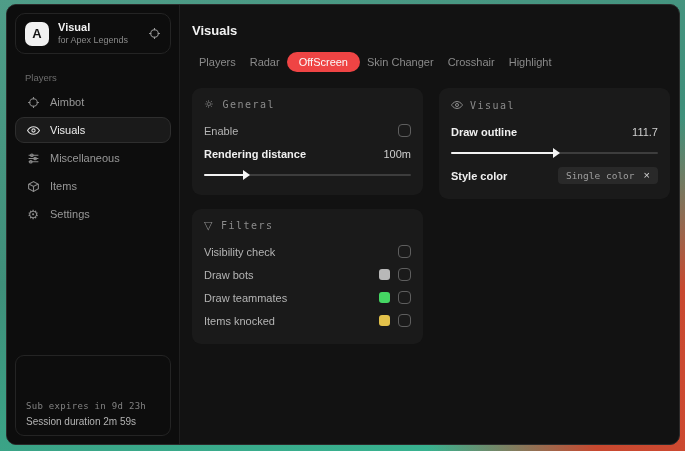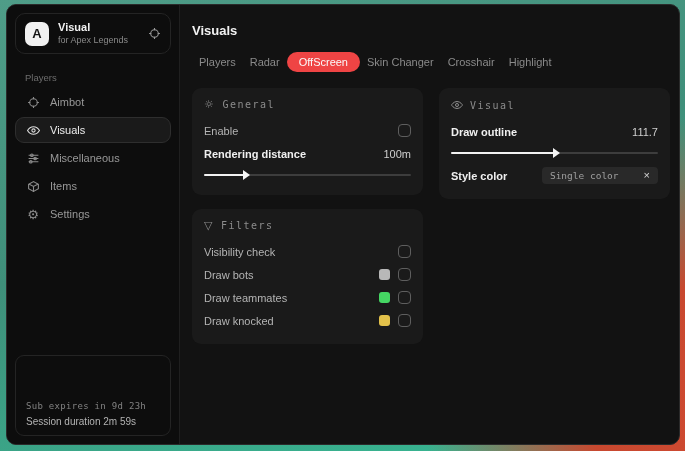--- a/index.html
+++ b/index.html
@@ -91,21 +91,21 @@
   .slider .track { position:absolute; top:3px; left:0; right:0; height:2px; background:#3d3d3d; border-radius:1px; }
   .slider .fill { position:absolute; top:3px; left:0; height:2px; background:#f2f2f2; border-radius:1px; }
   .slider .thumb {
     position:absolute; top:-1px; width:0; height:0; transform:translateX(-2px);
     border-top:5px solid transparent; border-bottom:5px solid transparent;
     border-left:7px solid #f5f5f5;
   }
 
   .pill {
     background:#292929; border-radius:4px; padding:3px 8px;
-    display:flex; align-items:center; gap:25px; cursor:pointer;
+    display:flex; align-items:center; gap:9px; cursor:pointer;
   }
   .pill .pill-text { font-size:9.5px; color:#9f9f9f; }
   .pill .x { color:#d6d6d6; font-size:11px; line-height:1; }
 
   svg { display:block; }
 </style>
 </head>
 <body>
 
 <div class="window">
@@ -249,21 +249,21 @@
             </span>
           </div>
           <div class="row">
             <span class="lbl">Draw teammates</span>
             <span class="right">
               <span class="swatch" style="background: rgb(69, 214, 99);"></span>
               <span class="checkbox"></span>
             </span>
           </div>
           <div class="row">
-            <span class="lbl">Draw knocked</span>
+            <span class="lbl">Items knocked</span>
             <span class="right">
               <span class="swatch" style="background: rgb(226, 193, 74);"></span>
               <span class="checkbox"></span>
             </span>
           </div>
         </div>
 
       </div>
       <div class="col">
 

